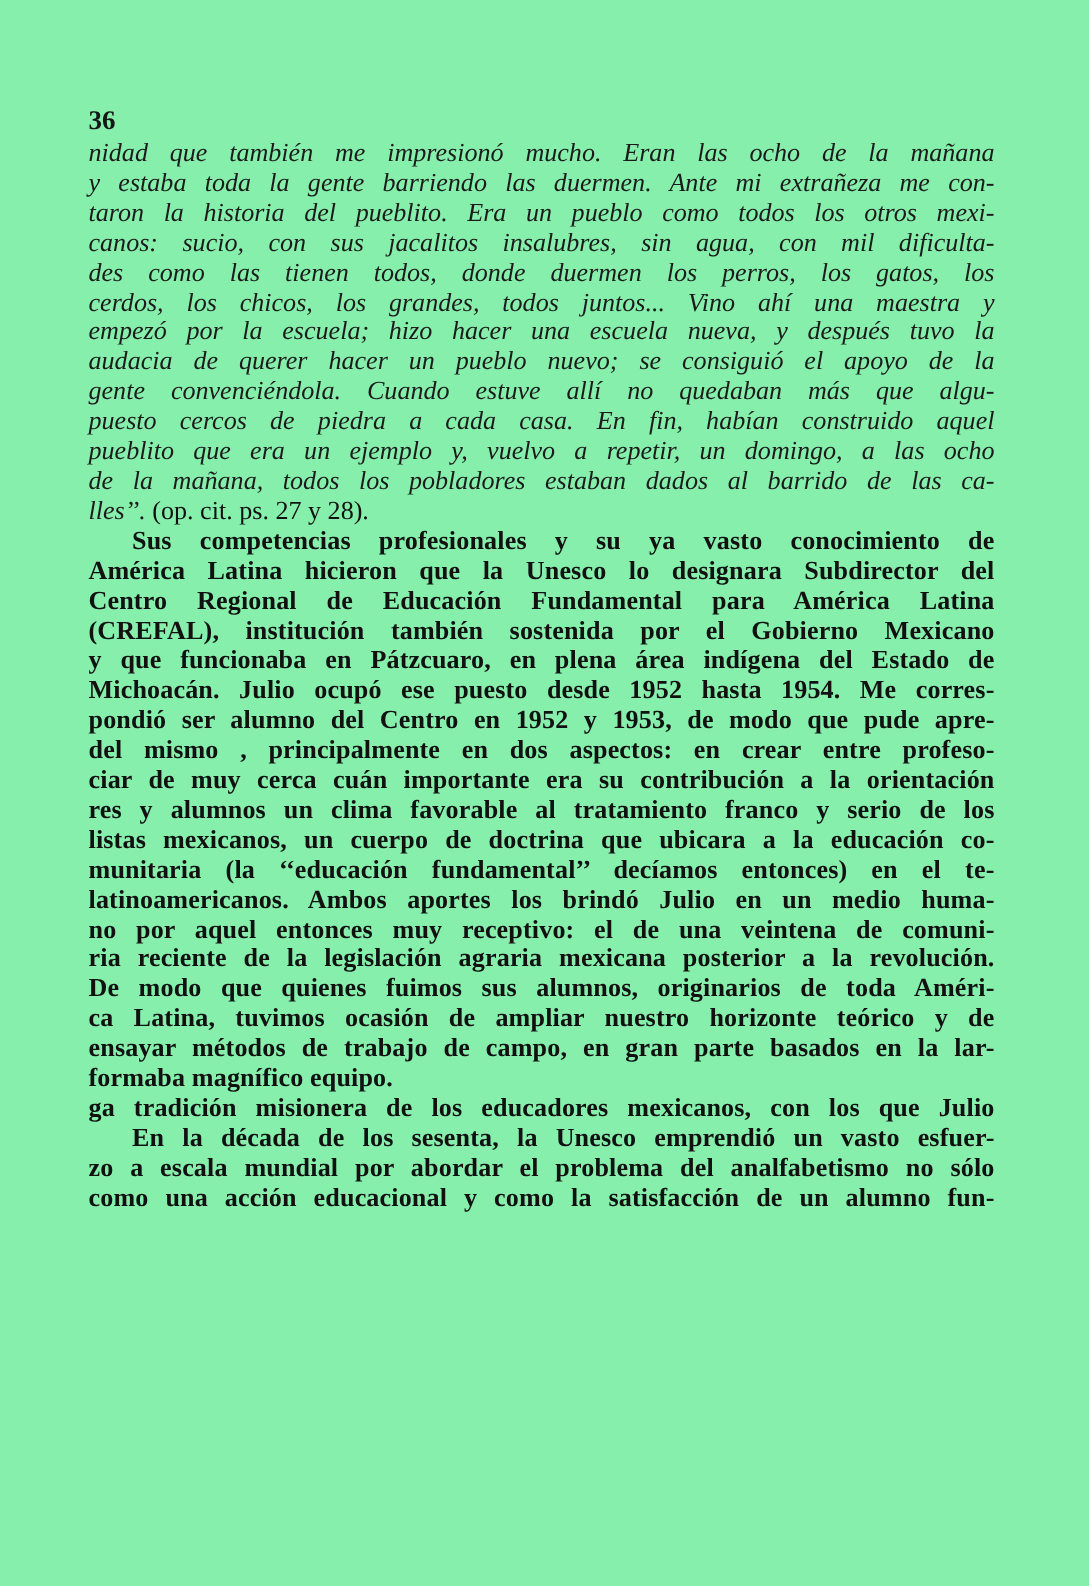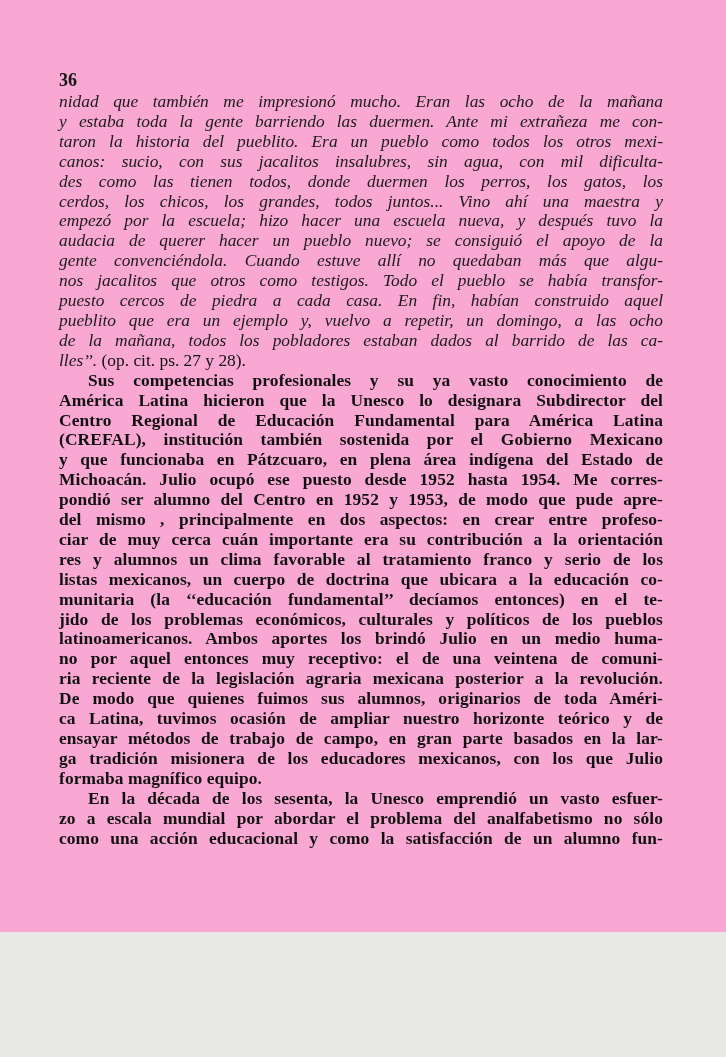--- a/index.html
+++ b/index.html
@@ -3,22 +3,22 @@
 <meta charset="utf-8">
 <style>
   html, body {
     margin: 0;
     padding: 0;
     background: #e8e8e6;
   }
   .page {
     position: relative;
     width: 726px;
-    height: 932px;
-    background: #f9a8d4;
+    height: 1057px;
+    background: #86efac;
     color: #141414;
     font-family: "Liberation Serif", "DejaVu Serif", serif;
     overflow: hidden;
     box-sizing: border-box;
   }
   .page-number {
     position: absolute;
     left: 59px;
     top: 70px;
     font-size: 18px;
@@ -68,48 +68,46 @@
       <div class="paragraph">
         <div class="line italic">nidad que también me impresionó mucho. Eran las ocho de la mañana</div>
         <div class="line italic">y estaba toda la gente barriendo las duermen. Ante mi extrañeza me con-</div>
         <div class="line italic">taron la historia del pueblito. Era un pueblo como todos los otros mexi-</div>
         <div class="line italic">canos: sucio, con sus jacalitos insalubres, sin agua, con mil dificulta-</div>
         <div class="line italic">des como las tienen todos, donde duermen los perros, los gatos, los</div>
         <div class="line italic">cerdos, los chicos, los grandes, todos juntos... Vino ahí una maestra y</div>
         <div class="line italic">empezó por la escuela; hizo hacer una escuela nueva, y después tuvo la</div>
         <div class="line italic">audacia de querer hacer un pueblo nuevo; se consiguió el apoyo de la</div>
         <div class="line italic">gente convenciéndola. Cuando estuve allí no quedaban más que algu-</div>
-        <div class="line italic">nos jacalitos que otros como testigos. Todo el pueblo se había transfor-</div>
         <div class="line italic">puesto cercos de piedra a cada casa. En fin, habían construido aquel</div>
         <div class="line italic">pueblito que era un ejemplo y, vuelvo a repetir, un domingo, a las ocho</div>
         <div class="line italic">de la mañana, todos los pobladores estaban dados al barrido de las ca-</div>
         <div class="line italic lastleft"><span>lles’’. </span><span class="roman-seg">(op. cit. ps. 27 y 28).</span></div>
       </div>
       <div class="paragraph">
         <div class="line roman indent">Sus competencias profesionales y su ya vasto conocimiento de</div>
         <div class="line roman">América Latina hicieron que la Unesco lo designara Subdirector del</div>
         <div class="line roman">Centro Regional de Educación Fundamental para América Latina</div>
         <div class="line roman">(CREFAL), institución también sostenida por el Gobierno Mexicano</div>
         <div class="line roman">y que funcionaba en Pátzcuaro, en plena área indígena del Estado de</div>
         <div class="line roman">Michoacán. Julio ocupó ese puesto desde 1952 hasta 1954. Me corres-</div>
         <div class="line roman">pondió ser alumno del Centro en 1952 y 1953, de modo que pude apre-</div>
         <div class="line roman">del mismo , principalmente en dos aspectos: en crear entre profeso-</div>
         <div class="line roman">ciar de muy cerca cuán importante era su contribución a la orientación</div>
         <div class="line roman">res y alumnos un clima favorable al tratamiento franco y serio de los</div>
         <div class="line roman">listas mexicanos, un cuerpo de doctrina que ubicara a la educación co-</div>
         <div class="line roman">munitaria (la ‘‘educación fundamental’’ decíamos entonces) en el te-</div>
-        <div class="line roman">jido de los problemas económicos, culturales y políticos de los pueblos</div>
         <div class="line roman">latinoamericanos. Ambos aportes los brindó Julio en un medio huma-</div>
         <div class="line roman">no por aquel entonces muy receptivo: el de una veintena de comuni-</div>
         <div class="line roman">ria reciente de la legislación agraria mexicana posterior a la revolución.</div>
         <div class="line roman">De modo que quienes fuimos sus alumnos, originarios de toda Améri-</div>
         <div class="line roman">ca Latina, tuvimos ocasión de ampliar nuestro horizonte teórico y de</div>
         <div class="line roman">ensayar métodos de trabajo de campo, en gran parte basados en la lar-</div>
+        <div class="line roman lastleft">formaba magnífico equipo.</div>
         <div class="line roman">ga tradición misionera de los educadores mexicanos, con los que Julio</div>
-        <div class="line roman lastleft">formaba magnífico equipo.</div>
       </div>
       <div class="paragraph">
         <div class="line roman indent">En la década de los sesenta, la Unesco emprendió un vasto esfuer-</div>
         <div class="line roman">zo a escala mundial por abordar el problema del analfabetismo no sólo</div>
         <div class="line roman">como una acción educacional y como la satisfacción de un alumno fun-</div>
       </div>
     </div>
 </div>
 
 </body></html>

